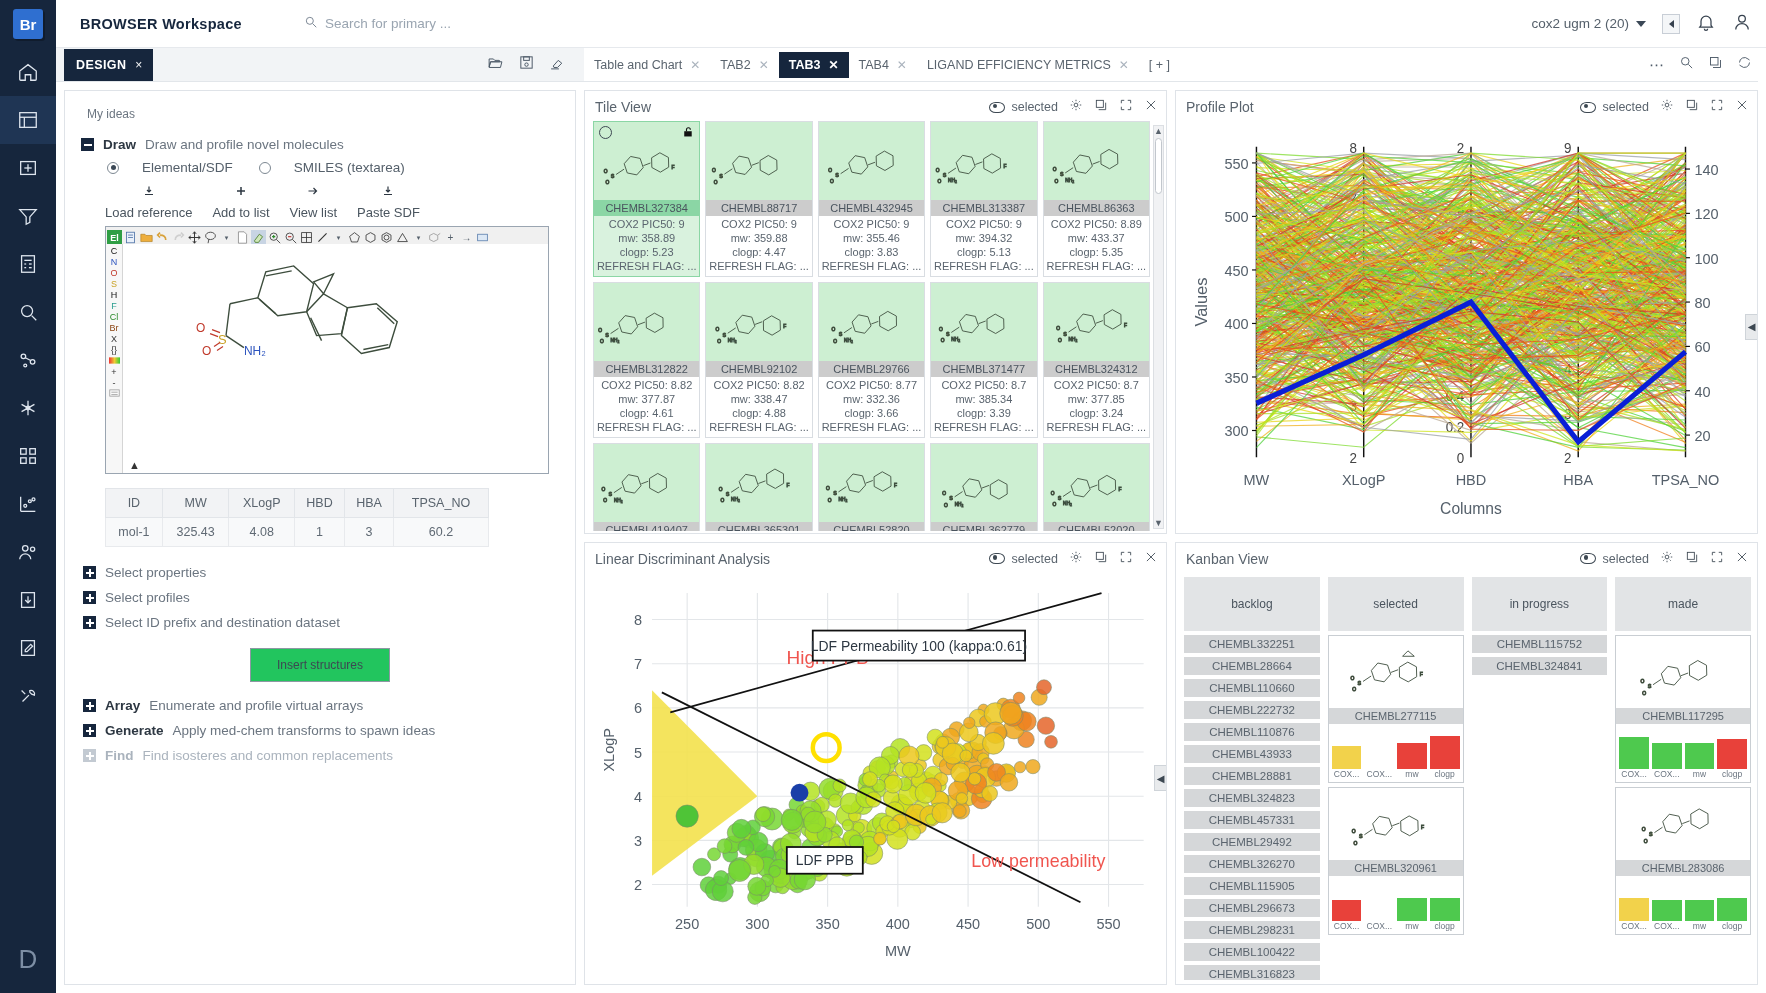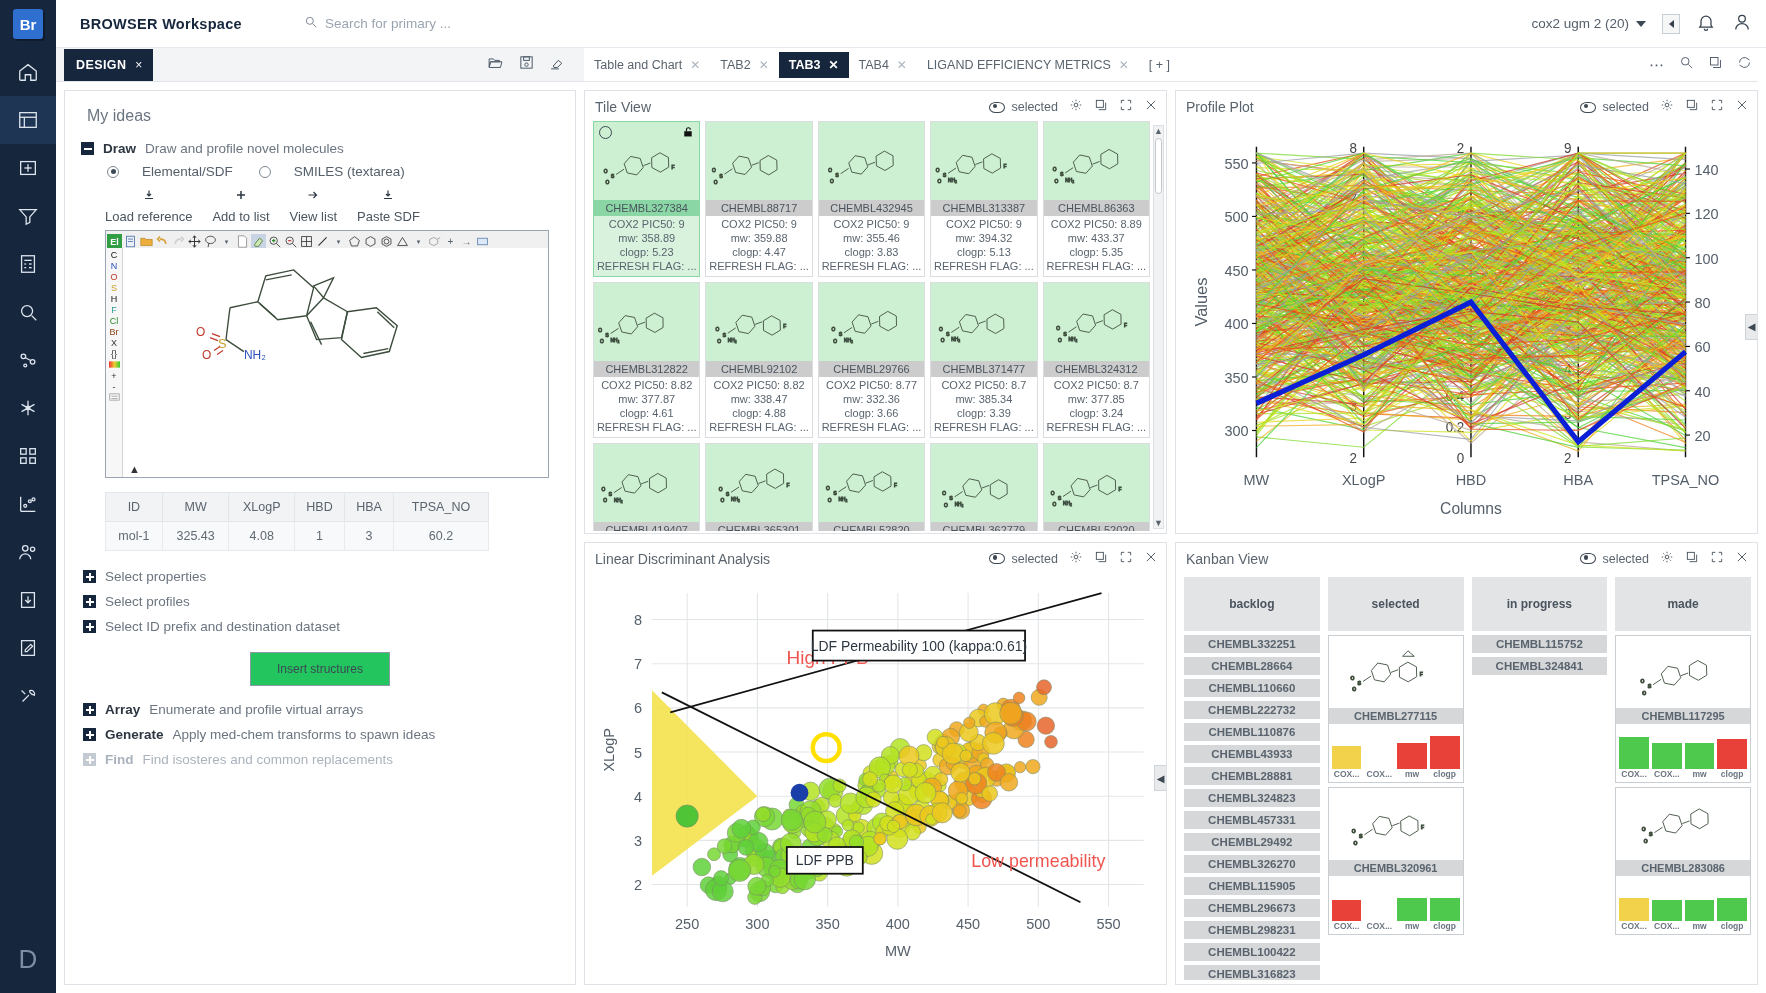--- a/index.html
+++ b/index.html
@@ -69,21 +69,21 @@
     padding: 6px 10px 6px 12px; display: flex; align-items: center; gap: 9px; letter-spacing: .4px;
     height: 32px; margin-left: 8px; cursor: pointer;
   }
   .dtab .x { font-size: 12px; font-weight: 400; opacity: .95;}
   .dtab-icons { margin-left: auto; display: flex; gap: 14px; padding-right: 18px; }
   .dtab-icons svg { width: 17px; height: 17px; stroke: #4d5a68; fill: none; stroke-width: 1.4;}
   .design-body {
     flex: 1 1 auto; margin: 8px; border: 1px solid #dfe3e8; background: #fff;
     padding: 12px 16px; overflow: hidden; min-height: 0;
   }
-  .myideas { font-size: 16px; color: #6b7580; margin: 4px 0 16px 6px; }
+  .myideas { font-size: 12px; color: #6b7580; margin: 4px 0 16px 6px; }
   .sect { display: flex; align-items: center; gap: 9px; margin: 10px 0 8px 0; font-size: 13.5px;}
   .sq {
     width: 13px; height: 13px; background: #16263d; position: relative; flex: 0 0 13px;
   }
   .sq::after { content:""; position:absolute; left:2.5px; top:5.5px; width:8px; height:2px; background:#fff;}
   .sq.plus::before { content:""; position:absolute; left:5.5px; top:2.5px; width:2px; height:8px; background:#fff;}
   .sect .lead { font-weight: 700; color: #2d3742; }
   .sect .desc { color: #6b7580; }
   .sect.dim .lead, .sect.dim .desc { color: #aab3bd; }
   .sect.dim .sq { background: #c3cad2; }
@@ -164,21 +164,21 @@
   .side-collapse {
     position: absolute; right: -1px; top: 50%; transform: translateY(-50%);
     width: 13px; height: 26px; background: #e8eaec; border: 1px solid #cfd4d9;
     display:flex;align-items:center;justify-content:center; font-size:10px; color:#3d4852; cursor:pointer; z-index: 5;
   }
 
   
   .lda-wrap { position: absolute; inset: 0;}
 
   
-  .kb { position: absolute; inset: 4px 6px 4px 8px; display: flex; gap: 8px; overflow: hidden; font-weight: bold;}
+  .kb { position: absolute; inset: 4px 6px 4px 8px; display: flex; gap: 8px; overflow: hidden;}
   .kcol { flex: 1 1 0; min-width: 0; display: flex; flex-direction: column; gap: 4px;}
   .kcol-head { background: #e2e4e6; color: #4a545e; font-size: 12px; text-align:center; padding: 20px 0; }
   .kchip { background: #d5d7d9; color: #5a646e; font-size: 11.5px; text-align:center; padding: 3px 0;}
   .kcard { border: 1px solid #c9ced3; background: #fff; display:flex; flex-direction: column;}
   .kcard .pic { height: 72px; display: flex; align-items: center; justify-content: center;}
   .kcard .pic svg { width: 90%; height: 90%;}
   .kcard .nm { background: #d5d7d9; font-size: 11px; text-align: center; color:#5a646e; padding: 2px 0;}
   .kbars { display: flex; gap: 3px; padding: 3px; align-items: flex-end; height: 58px;}
   .kbar { flex: 1 1 0; display:flex; flex-direction: column; justify-content: flex-end; align-items: center; height: 100%; text-align: center;}
   .kbar .b { width: 100%; }

